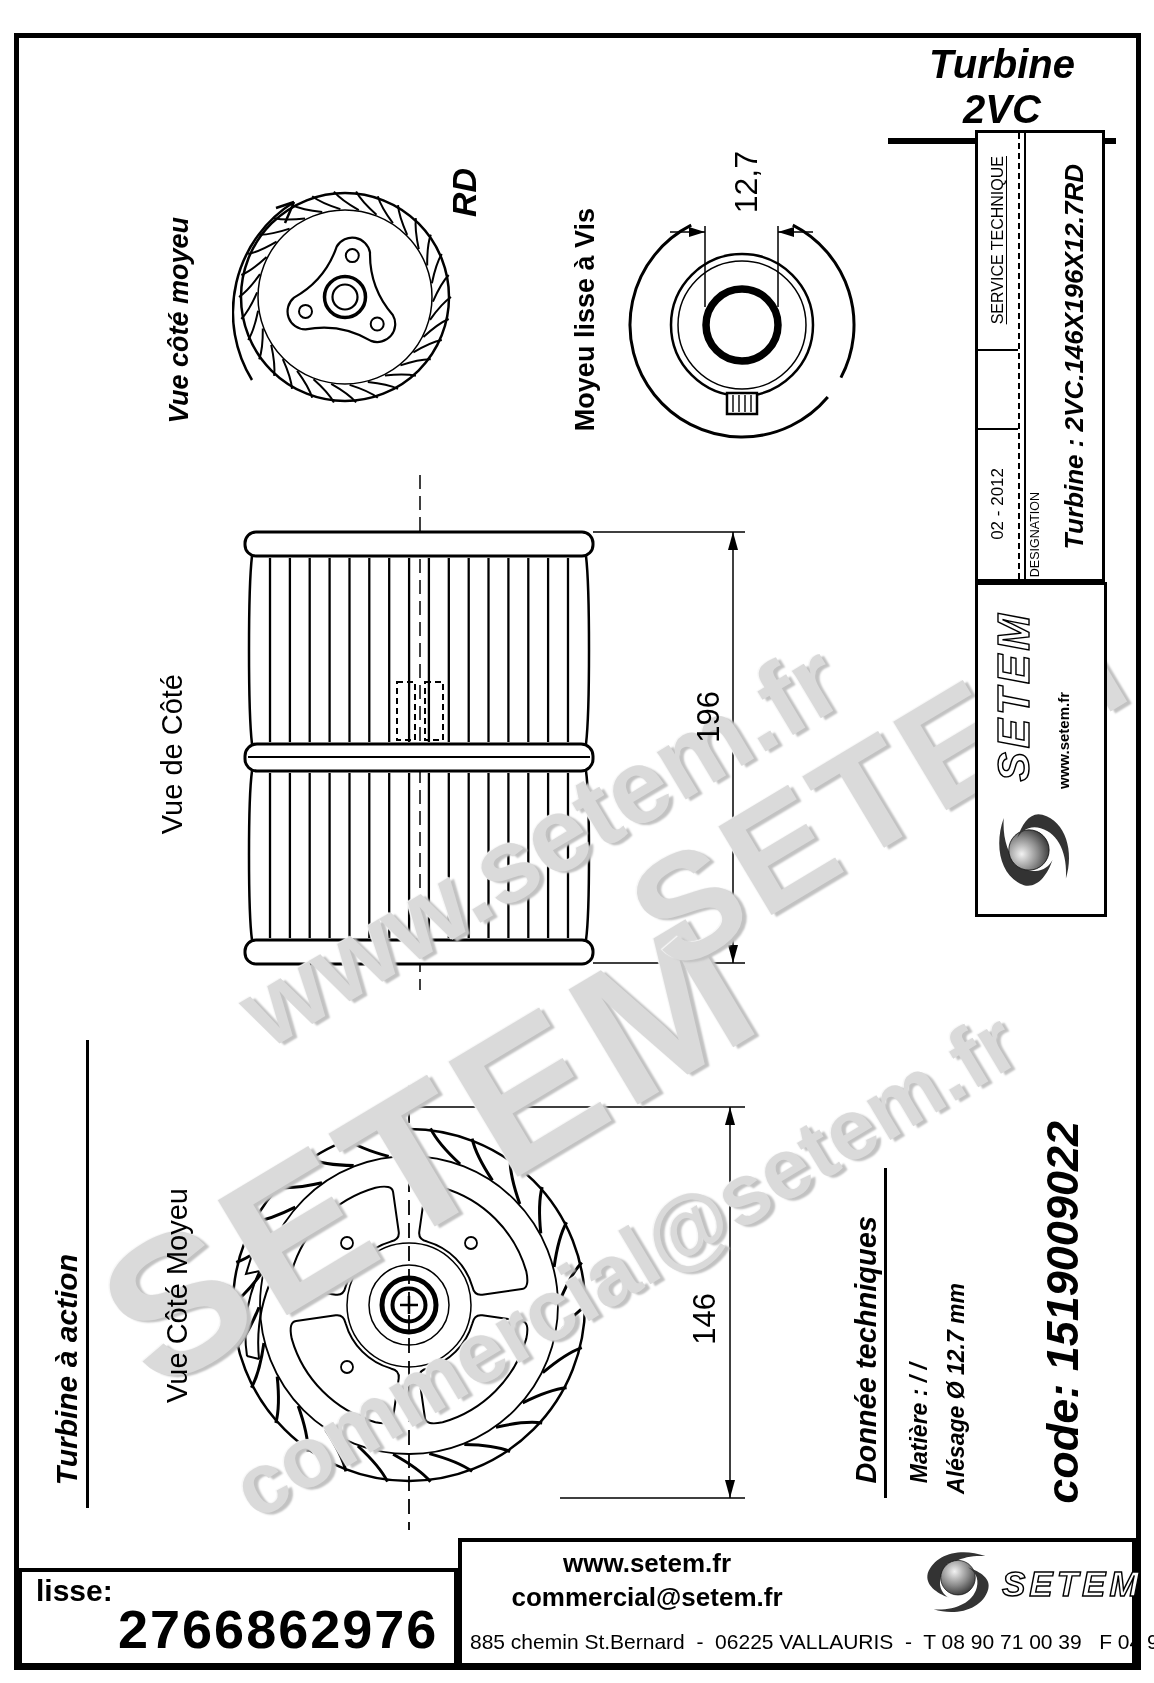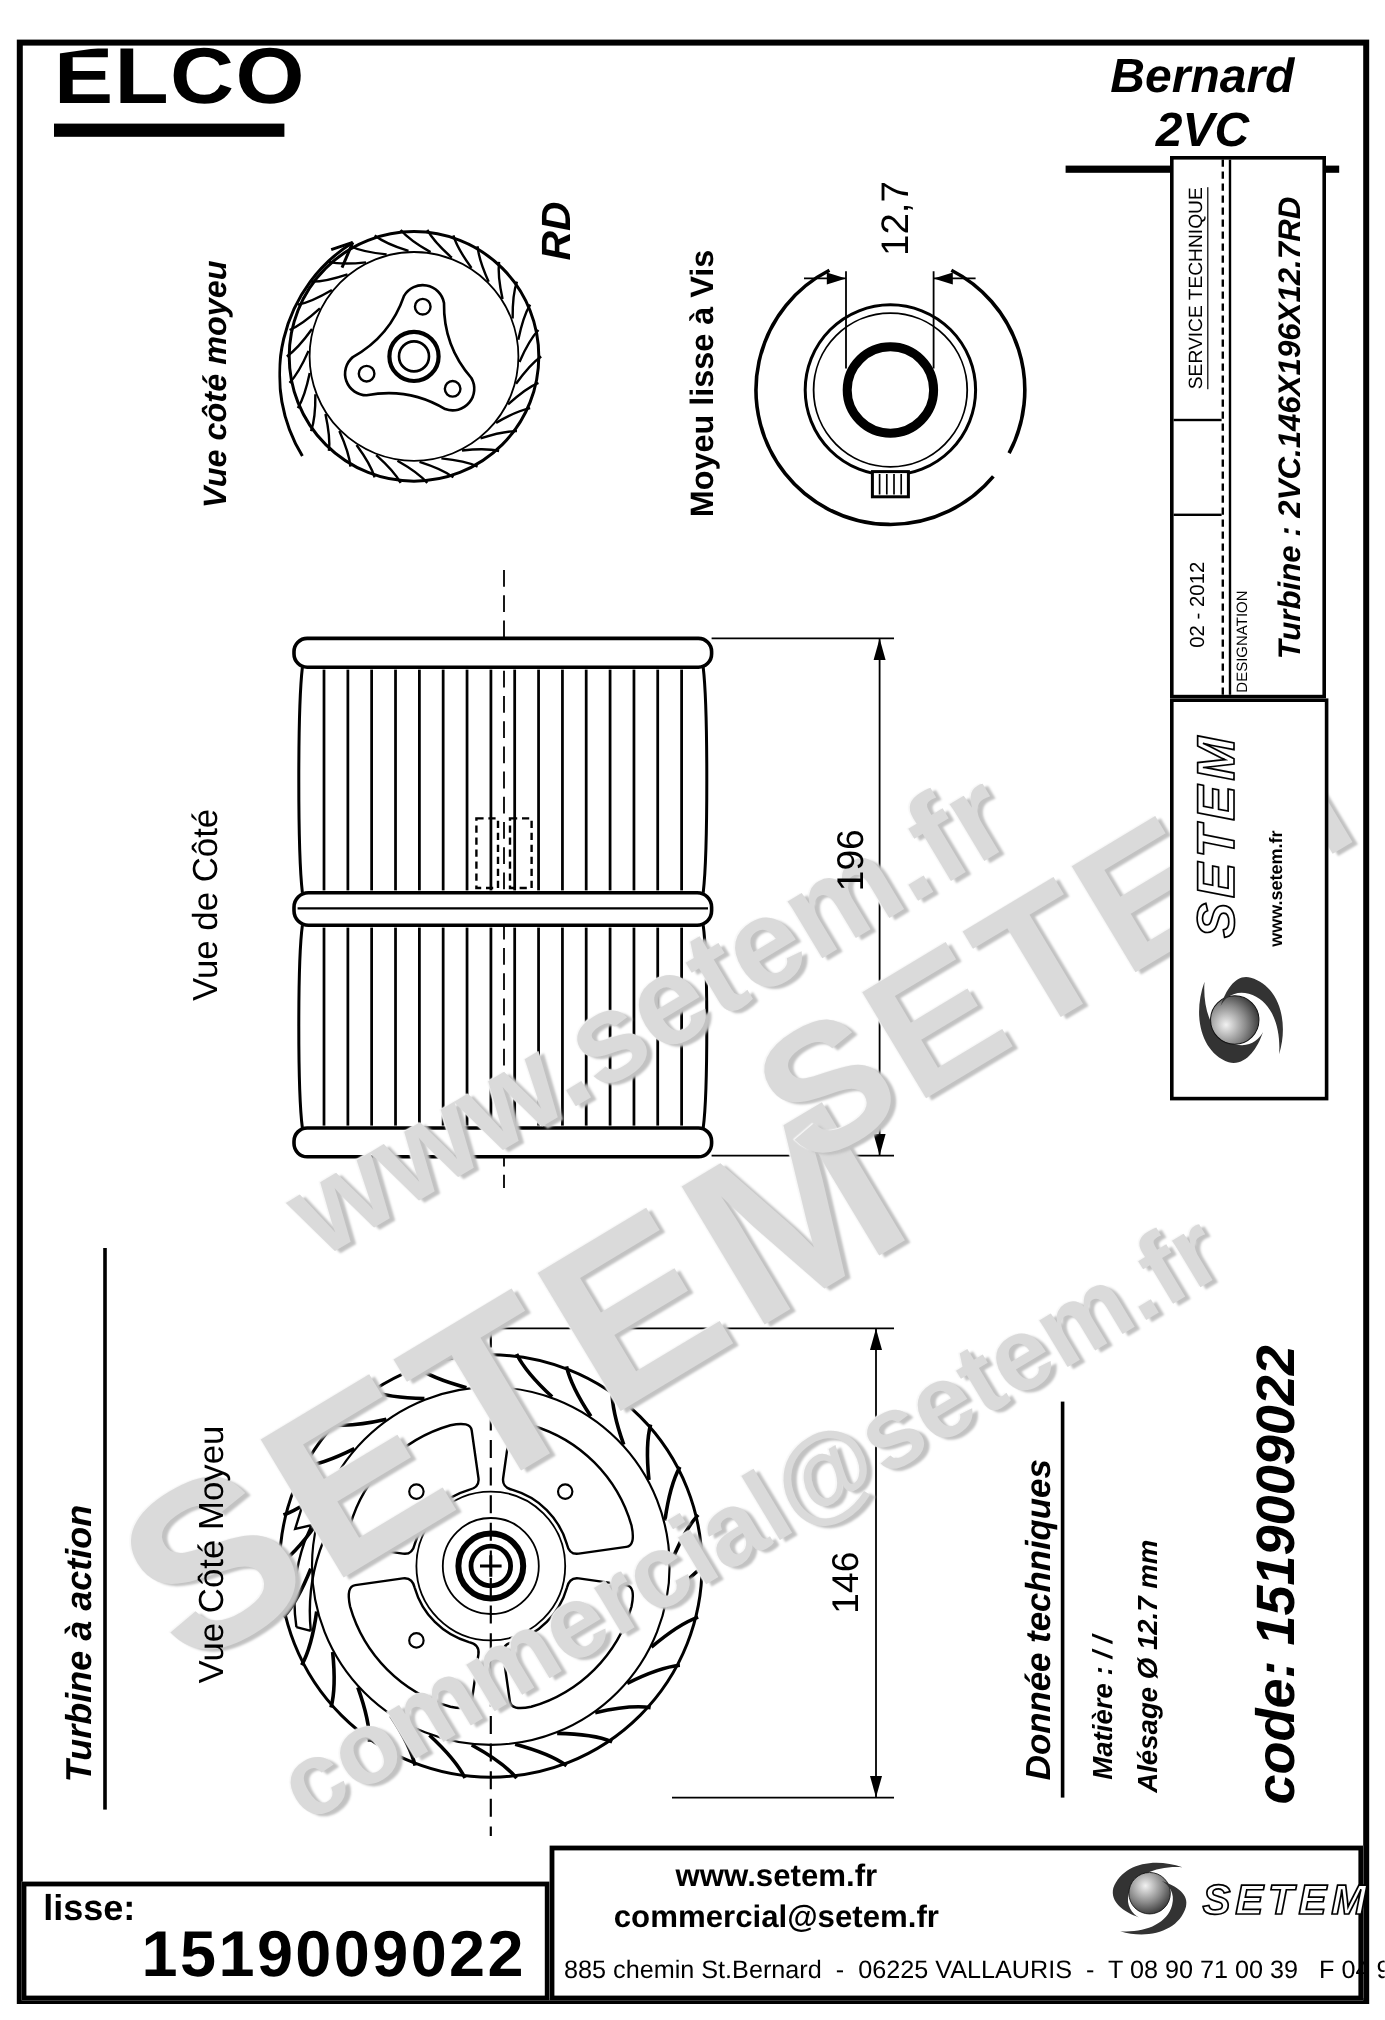--- a/index.html
+++ b/index.html
@@ -19,28 +19,23 @@
   .drw{z-index:1;}
   .blackline{background:#000;z-index:6;}
 </style>
 </head>
 <body>
 
 <div id="page">
 
   <div class="abs frame" style="left:14px;top:33px;width:1127px;height:1637px;box-sizing:border-box;z-index:0;"></div>
 
-  <div class="abs" style="left:45px;top:26px;z-index:6;">
-    <div style="font-weight:900;font-size:66px;line-height:74px;letter-spacing:1px;transform:scaleX(1.12);transform-origin:left;
-                clip-path:polygon(0% 26%,34% 12%,56% 0%,60% 16%,78% 6%,100% 12%,100% 100%,0% 100%);">ELCO</div>
-    <div style="width:192px;height:11px;background:#000;margin-top:3px;"></div>
-  </div>
 
   <div class="abs b i" style="left:888px;top:42px;width:228px;font-size:40px;text-align:center;
-              border-bottom:6px solid #000;padding-bottom:6px;z-index:6;">Bernard 2VC</div>
+              border-bottom:6px solid #000;padding-bottom:6px;z-index:6;">Turbine 2VC</div>
 
   <div class="abs wm" style="left:540px;top:845px;font-size:105px;transform:translate(-50%,-50%) rotate(-31deg);">www.setem.fr</div>
   <div class="abs wm" style="left:430px;top:1150px;font-size:195px;letter-spacing:10px;transform:translate(-50%,-50%) rotate(-31deg);">SETEM</div>
   <div class="abs wm" style="left:880px;top:790px;font-size:150px;letter-spacing:6px;transform:translate(-50%,-50%) rotate(-31deg);">SETEM</div>
   <div class="abs wm" style="left:625px;top:1265px;font-size:86px;transform:translate(-50%,-50%) rotate(-31deg);">commercial@setem.fr</div>
 
   <div class="abs box" style="left:975px;top:130px;width:130px;height:452px;box-sizing:border-box;">
     <div class="abs" style="left:40px;top:0;height:100%;border-left:2px dashed #000;"></div>
     <div class="abs" style="left:46px;top:0;height:100%;border-left:2px solid #000;"></div>
     <div class="abs" style="left:0;top:216px;width:40px;border-top:2px solid #000;"></div>
@@ -285,21 +280,21 @@
   </div>
   <div class="abs flex lbl" style="left:938px;top:1280px;width:36px;height:216px;">
     <span class="rot b i" style="font-size:23px;">Alésage Ø 12.7 mm</span>
   </div>
   <div class="abs flex lbl" style="left:1032px;top:1128px;width:62px;height:368px;">
     <span class="rot b i" style="font-size:45px;">code: 1519009022</span>
   </div>
 
   <div class="abs box" style="left:18px;top:1568px;width:440px;height:99px;box-sizing:border-box;border-width:4px;">
     <div class="abs b" style="left:14px;top:2px;font-size:30px;">lisse:</div>
-    <div class="abs b" style="left:96px;top:26px;font-size:54px;letter-spacing:2px;">1519009022</div>
+    <div class="abs b" style="left:96px;top:26px;font-size:54px;letter-spacing:2px;">2766862976</div>
   </div>
 
   <div class="abs box" style="left:458px;top:1538px;width:678px;height:129px;box-sizing:border-box;border-width:4px;">
     <div class="abs b" style="left:0;top:6px;width:370px;text-align:center;font-size:26px;">www.setem.fr</div>
     <div class="abs b" style="left:0;top:40px;width:370px;text-align:center;font-size:26px;">commercial@setem.fr</div>
     <div class="abs" style="left:460px;top:4px;">
       <svg width="72" height="72" viewBox="0 0 100 100">
         <defs>
           <radialGradient id="g2" cx="40%" cy="32%" r="75%">
             <stop offset="0%" stop-color="#f2f2f2"></stop>

